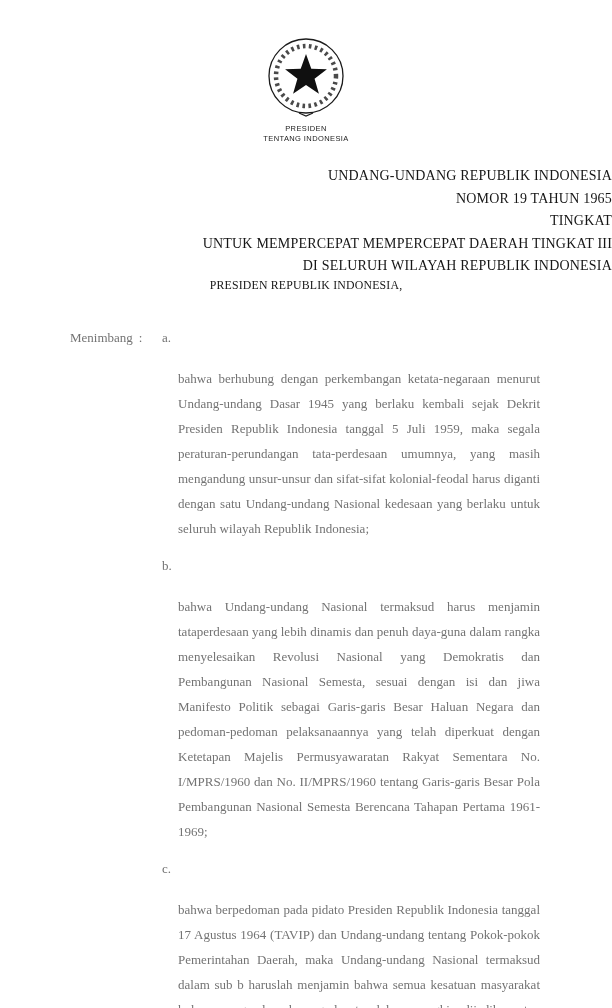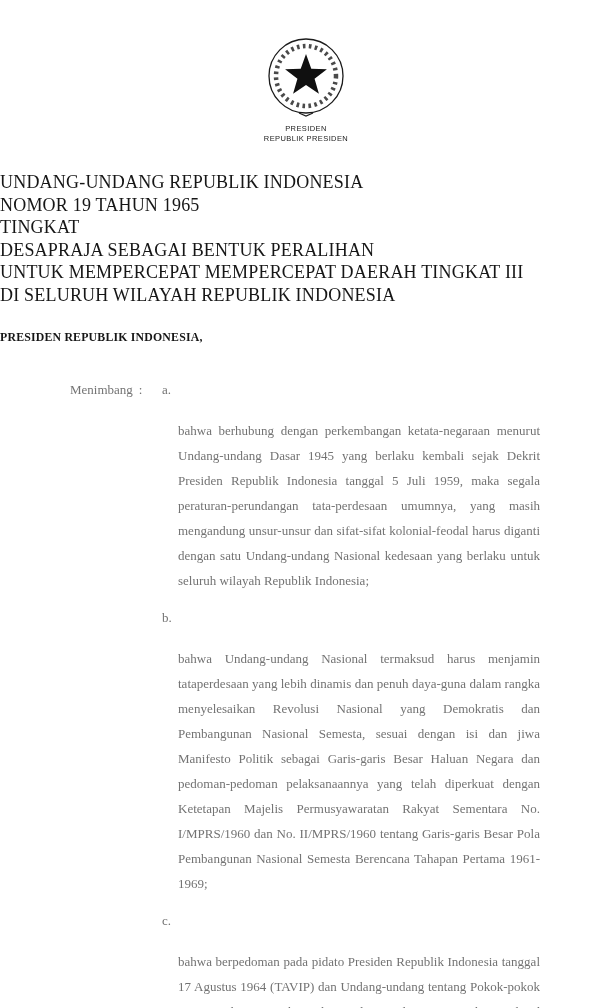--- a/index.html
+++ b/index.html
@@ -24,33 +24,32 @@
     .letterhead {
       text-align: center;
       font-family: "Liberation Sans", sans-serif;
       font-size: 7.5px;
       line-height: 9.5px;
       letter-spacing: 0.4px;
       color: #222;
       margin-top: 2px;
     }
     .title-block {
-      margin-top: 28px;
-      text-align: left;
-      font-size: 18px;
+      margin-top: 22px;
+      text-align: right;
+      font-size: 14px;
       line-height: 22.5px;
       letter-spacing: 0.2px;
       color: #161616;
     }
     .salutation {
-      margin-top: 24px;
+      text-align: center;
       font-size: 11.8px;
       letter-spacing: 0.2px;
       color: #161616;
-      font-weight: bold;
     }
     .considerations {
       margin-top: 32px;
       padding: 0 72px 0 70px;
       display: flex;
       font-size: 13px;
       line-height: 25px;
       color: #737373;
     }
     .label-col {
@@ -98,28 +97,27 @@
     <svg width="80" height="82" viewBox="0 0 80 82" aria-hidden="true">
       <circle cx="40" cy="40" r="37" fill="none" stroke="#1b1b1b" stroke-width="1.3"></circle>
       <circle cx="40" cy="40" r="30" fill="none" stroke="#2a2a2a" stroke-width="4.5" stroke-dasharray="2.6 3.4" opacity="0.85"></circle>
       <path d="M40,18 L45.29,32.72 L60.92,33.2 L48.56,42.78 L52.93,57.8 L40,49 L27.07,57.8 L31.44,42.78 L19.08,33.2 L34.71,32.72 Z" fill="#101010"></path>
       <path d="M33,77 L40,80 L47,77" fill="none" stroke="#1b1b1b" stroke-width="1.2"></path>
     </svg>
   </div>
 
   <div class="letterhead">
     <div>PRESIDEN</div>
-    <div>REPUBLIK PRESIDEN</div>
+    <div>TENTANG INDONESIA</div>
   </div>
 
   <div class="title-block">
     <div>UNDANG-UNDANG REPUBLIK INDONESIA</div>
     <div>NOMOR 19 TAHUN 1965</div>
     <div>TINGKAT</div>
-    <div>DESAPRAJA SEBAGAI BENTUK PERALIHAN</div>
     <div>UNTUK MEMPERCEPAT MEMPERCEPAT DAERAH TINGKAT III</div>
     <div>DI SELURUH WILAYAH REPUBLIK INDONESIA</div>
   </div>
 
   <div class="salutation">PRESIDEN REPUBLIK INDONESIA,</div>
 
   <div class="considerations">
     <div class="label-col">
       <span>Menimbang</span>
       <span>:</span>

